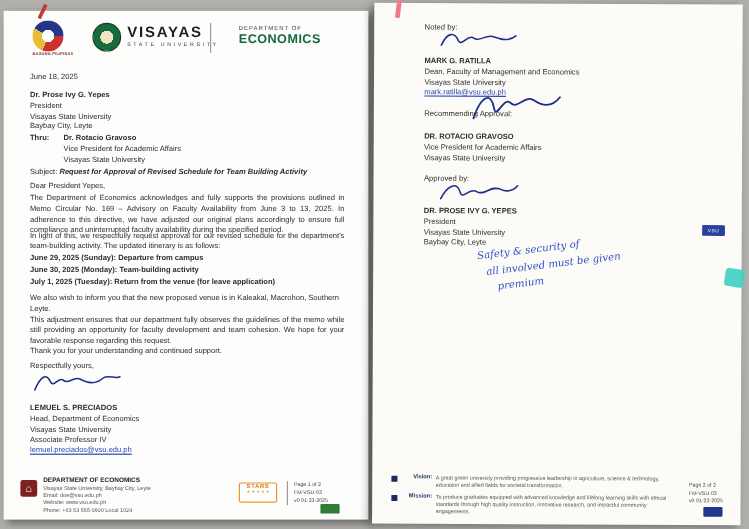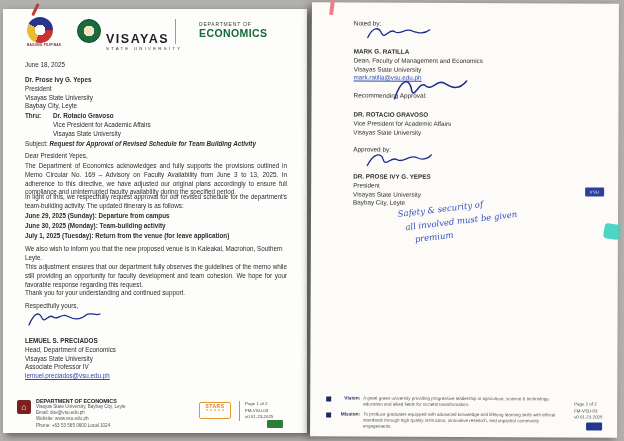--- a/index.html
+++ b/index.html
@@ -72,21 +72,21 @@
 
 <div class="scan">
 
   <div class="page page1">
 
     <div class="abs" style="left:24px; top:8px;">
       <div class="bp-logo"></div>
       <div class="bp-label">BAGONG PILIPINAS</div>
     </div>
     <div class="abs vsu-logo" style="left:74px; top:10px;"></div>
-    <div class="abs" style="left:103px; top:23px;">
+    <div class="abs" style="left:103px; top:11px;">
       <div class="uni-name">VISAYAS</div>
       <div class="uni-sub">STATE UNIVERSITY</div>
     </div>
     <div class="abs hdr-div" style="left:172px; top:10px;"></div>
     <div class="abs" style="left:196px; top:12px;">
       <div class="dept-top">DEPARTMENT OF</div>
       <div class="dept-name">ECONOMICS</div>
     </div>
 
     <div class="abs t" style="left:22px; top:52px;">June 18, 2025</div>

